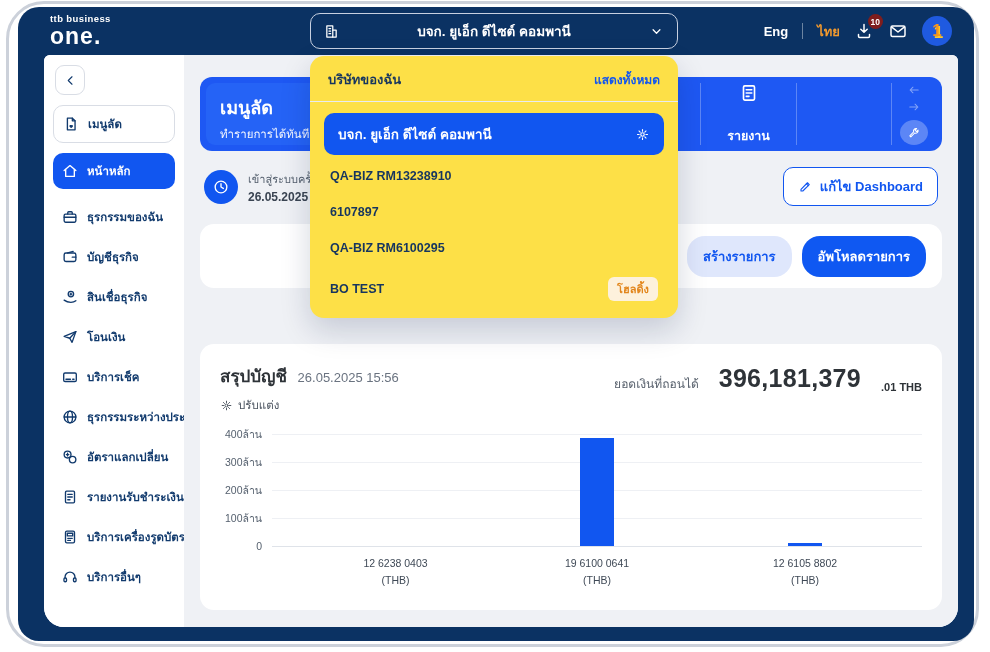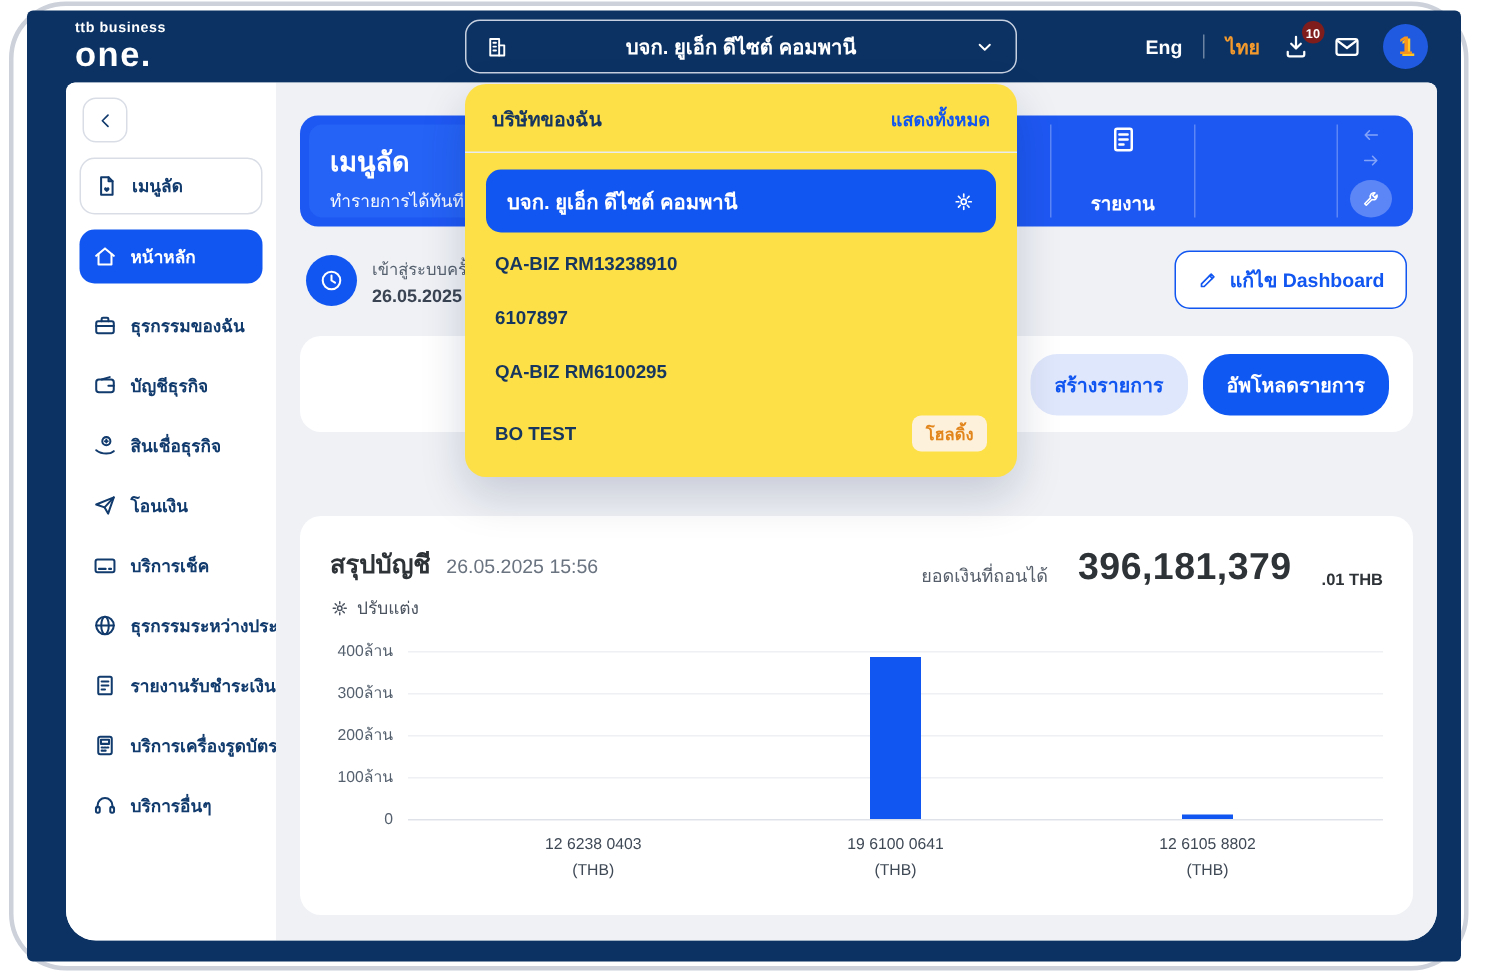--- a/index.html
+++ b/index.html
@@ -2,21 +2,21 @@
 <html><head>
 <meta charset="utf-8">
 <style>
   html,body{margin:0;padding:0}
   body{width:990px;height:652px;position:relative;overflow:hidden;background:#fff;
        font-family:"Liberation Sans","DejaVu Sans",sans-serif;-webkit-font-smoothing:antialiased}
   svg{display:block}
   .ring{position:absolute;left:6px;top:1px;width:973px;height:646px;border:3px solid #ccd1da;
         border-radius:38px;box-sizing:border-box}
   .device{position:absolute;left:18px;top:7px;width:956px;height:634px;background:#0b3263;
-          border-radius:4px;overflow:hidden;box-sizing:border-box}
+          border-radius:21px;overflow:hidden;box-sizing:border-box}
   
   .topbar{height:48px;position:relative;color:#fff}
   .logo{position:absolute;left:32px;top:7px;line-height:1}
   .logo-line1{display:block;font-size:9.5px;font-weight:bold;letter-spacing:.4px}
   .logo-line2{display:block;font-size:23px;font-weight:bold;letter-spacing:1px;margin-top:1px}
   .selector{position:absolute;left:292px;top:6px;width:368px;height:36px;background:transparent;
             border:1.5px solid #c7d0e0;border-radius:10px;color:#fff;display:flex;align-items:center;
             padding:0 12px;box-sizing:border-box;cursor:pointer;font-family:inherit}
   .selector .icon svg{width:17px;height:17px}
   .selector-text{flex:1;text-align:center;font-size:13.5px;font-weight:bold}
@@ -255,20 +255,30 @@
                 <circle cx="10" cy="10" r="6.5"></circle>
                 <ellipse cx="10" cy="10" rx="2.8" ry="6.5"></ellipse>
                 <path d="M3.5 10h13"></path>
               </svg>
             </span>
             <span class="side-label">ธุรกรรมระหว่างประเทศ</span>
           </div>
           <div class="side-item">
             <span class="icon">
               <svg viewBox="0 0 20 20" fill="none" stroke="currentColor" stroke-width="1.5" stroke-linecap="round" stroke-linejoin="round">
+                <circle cx="7.3" cy="7.3" r="3.8"></circle>
+                <circle cx="12.9" cy="12.9" r="3.6"></circle>
+                <path d="M7.3 5.8v3M5.9 7.3h2.8"></path>
+              </svg>
+            </span>
+            <span class="side-label">อัตราแลกเปลี่ยน</span>
+          </div>
+          <div class="side-item">
+            <span class="icon">
+              <svg viewBox="0 0 20 20" fill="none" stroke="currentColor" stroke-width="1.5" stroke-linecap="round" stroke-linejoin="round">
                 <rect x="5" y="3.5" width="10" height="13" rx="1.2"></rect>
                 <path d="M7.5 7h5M7.5 10h5M7.5 13h2.5"></path>
               </svg>
             </span>
             <span class="side-label">รายงานรับชำระเงิน</span>
           </div>
           <div class="side-item">
             <span class="icon">
               <svg viewBox="0 0 20 20" fill="none" stroke="currentColor" stroke-width="1.5" stroke-linecap="round" stroke-linejoin="round">
                 <rect x="5" y="3.5" width="10" height="13" rx="1.5"></rect>

